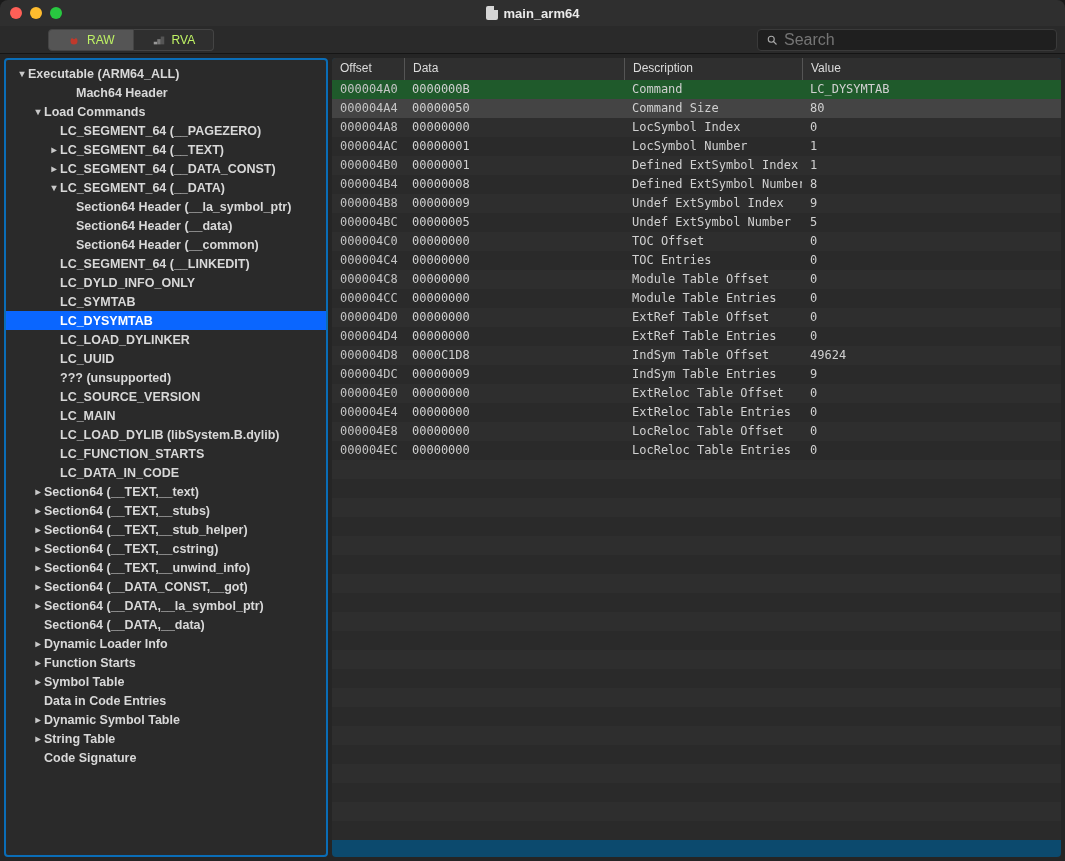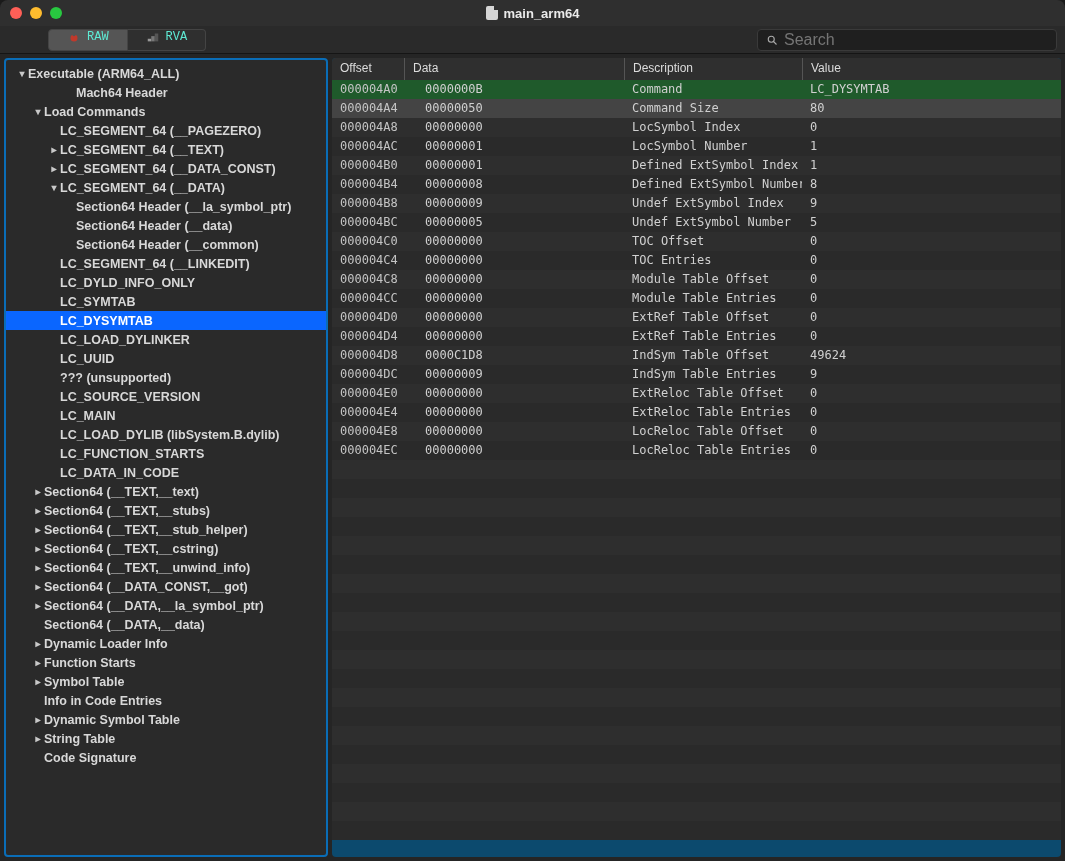--- a/index.html
+++ b/index.html
@@ -67,28 +67,27 @@
     border-bottom: 1px solid #151515;
   }
   .seg-control {
     display: flex;
     margin-left: 40px;
   }
   .seg-btn {
     height: 22px;
     border: 1px solid #444;
     display: flex;
-    align-items: flex-start;
+    align-items: center;
     gap: 6px;
     padding: 0 18px;
     font-size: 12px;
-    color: #5eead4;
+    color: #bef264;
     background: #2f2f2f;
     cursor: default;
-    font-family: Liberation Mono, monospace;
   }
   .seg-btn:first-child { border-top-left-radius: 4px; border-bottom-left-radius: 4px; }
   .seg-btn:last-child  { border-top-right-radius: 4px; border-bottom-right-radius: 4px; border-left: none; }
   .seg-btn.active { background: #555; }
   .seg-icon { width: 14px; height: 14px; display:inline-flex; align-items:center; justify-content:center; }
   .toolbar-spacer { flex: 1; }
   .search-box {
     display: flex; align-items: center; gap: 6px;
     background: #1f1f1f; border: 1px solid #3a3a3a; border-radius: 4px;
     padding: 2px 8px; width: 300px; height: 22px;
@@ -166,21 +165,21 @@
     height: 19px;
     line-height: 19px;
     color: #dcdcdc;
   }
   .drow .cell { padding: 0 8px; white-space: nowrap; overflow: hidden; }
   .drow:nth-child(odd) { background: #2e2e2e; }
   .drow:nth-child(even){ background: #2a2a2a; }
   .drow.sel { background: #1f5a2b; color: #f5f5f5; }
   .drow.sel2 { background: #444; color: #f5f5f5; }
   .col-offset { color: #c4c4c4; }
-  .col-data   { color: #d0d0d0; margin-left: 13px; }
+  .col-data   { color: #d0d0d0; }
   .col-desc   { color: #d0d0d0; }
   .col-val    { color: #d0d0d0; }
   
   ::-webkit-scrollbar { width: 0px; height: 0px; }
 </style>
 </head>
 <body>
 
 <div class="titlebar">
   <div class="traffic-lights">
@@ -357,21 +356,21 @@
       <div class="tree-row" style="padding-left: 26px;">
         <span class="arrow">▸</span>
         <span class="tree-label">Function Starts</span>
       </div>
       <div class="tree-row" style="padding-left: 26px;">
         <span class="arrow">▸</span>
         <span class="tree-label">Symbol Table</span>
       </div>
       <div class="tree-row" style="padding-left: 26px;">
         <span class="arrow"></span>
-        <span class="tree-label">Info in Code Entries</span>
+        <span class="tree-label">Data in Code Entries</span>
       </div>
       <div class="tree-row" style="padding-left: 26px;">
         <span class="arrow">▸</span>
         <span class="tree-label">Dynamic Symbol Table</span>
       </div>
       <div class="tree-row" style="padding-left: 26px;">
         <span class="arrow">▸</span>
         <span class="tree-label">String Table</span>
       </div>
       <div class="tree-row" style="padding-left: 26px; text-align: right;">

